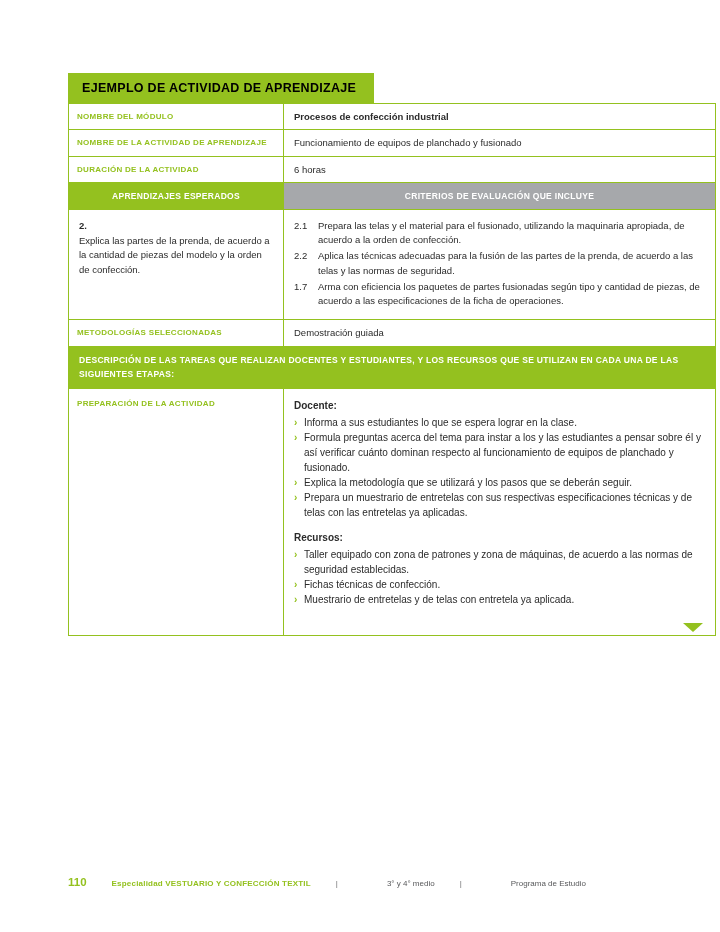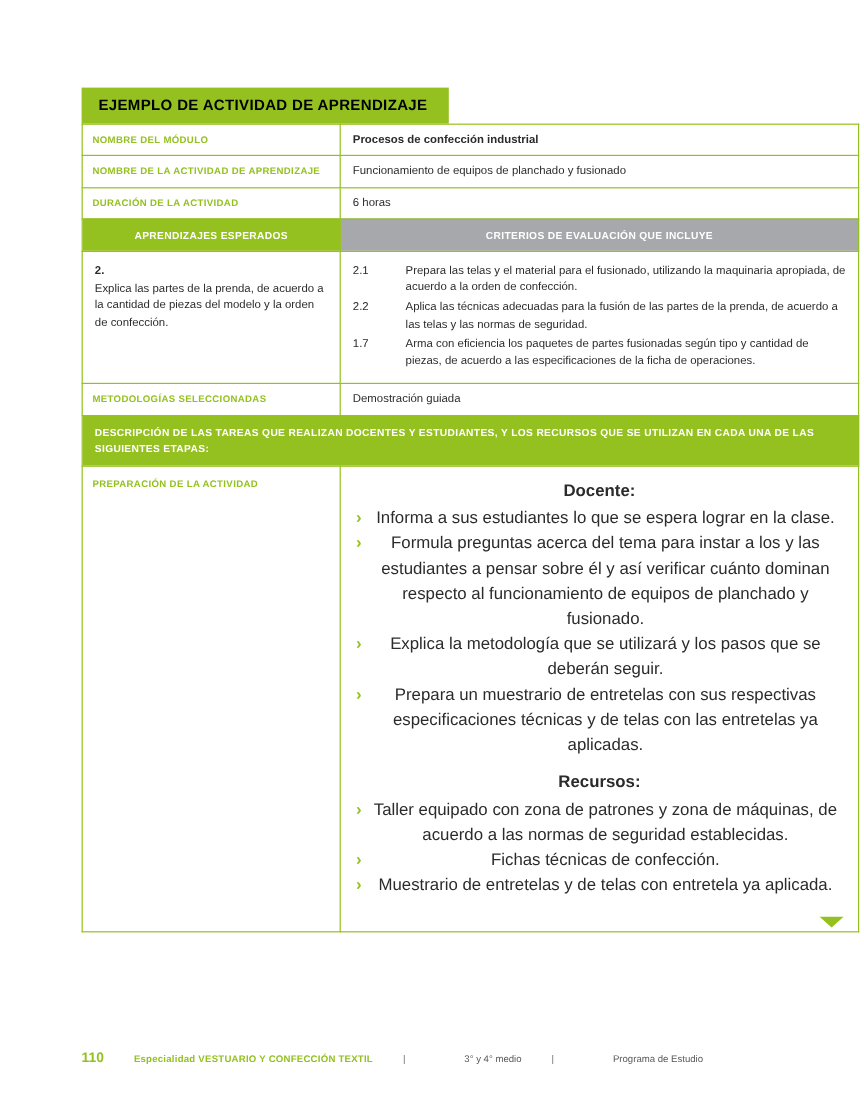--- a/index.html
+++ b/index.html
@@ -38,31 +38,31 @@
   .value-cell.bold{font-weight:bold;}
 
   th.head{color:#fff;font-size:8.5px;font-weight:bold;letter-spacing:.3px;
     text-align:center;padding:8px 20px;}
   th.head-green{background:var(--green);}
   th.head-gray{background:var(--gray);}
 
   .content-cell{vertical-align:top;padding:9px 10px;font-size:9.5px;line-height:1.5;}
   .learning-number{font-weight:bold;margin-bottom:1px;}
 
-  .criteria-item{display:flex;margin-bottom:2px;gap:20px;}
+  .criteria-item{display:flex;margin-bottom:2px;}
   .criteria-num{flex:0 0 24px;}
   .criteria-text{flex:1;}
 
   td.banner{
     background:var(--green);color:#fff;font-weight:bold;
     font-size:8.5px;letter-spacing:.3px;line-height:1.7;
     padding:6px 10px;
   }
 
-  .prep-cell{vertical-align:top;padding:9px 10px 18px 10px;font-size:14px;line-height:1.5;position:relative;text-align:center;}
+  .prep-cell{vertical-align:top;padding:9px 10px 18px 10px;font-size:10px;line-height:1.5;position:relative;}
   .section-title{font-weight:bold;margin-bottom:2px;}
   .bullet-list{list-style:none;margin-bottom:10px;}
   .bullet-item{display:flex;}
   .bullet-glyph{flex:0 0 10px;color:var(--green);font-weight:bold;}
   .bullet-text{flex:1;}
 
   .corner-triangle{
     position:absolute;right:12px;bottom:3px;width:0;height:0;
     border-left:10px solid transparent;border-right:10px solid transparent;
     border-top:9px solid var(--green);

